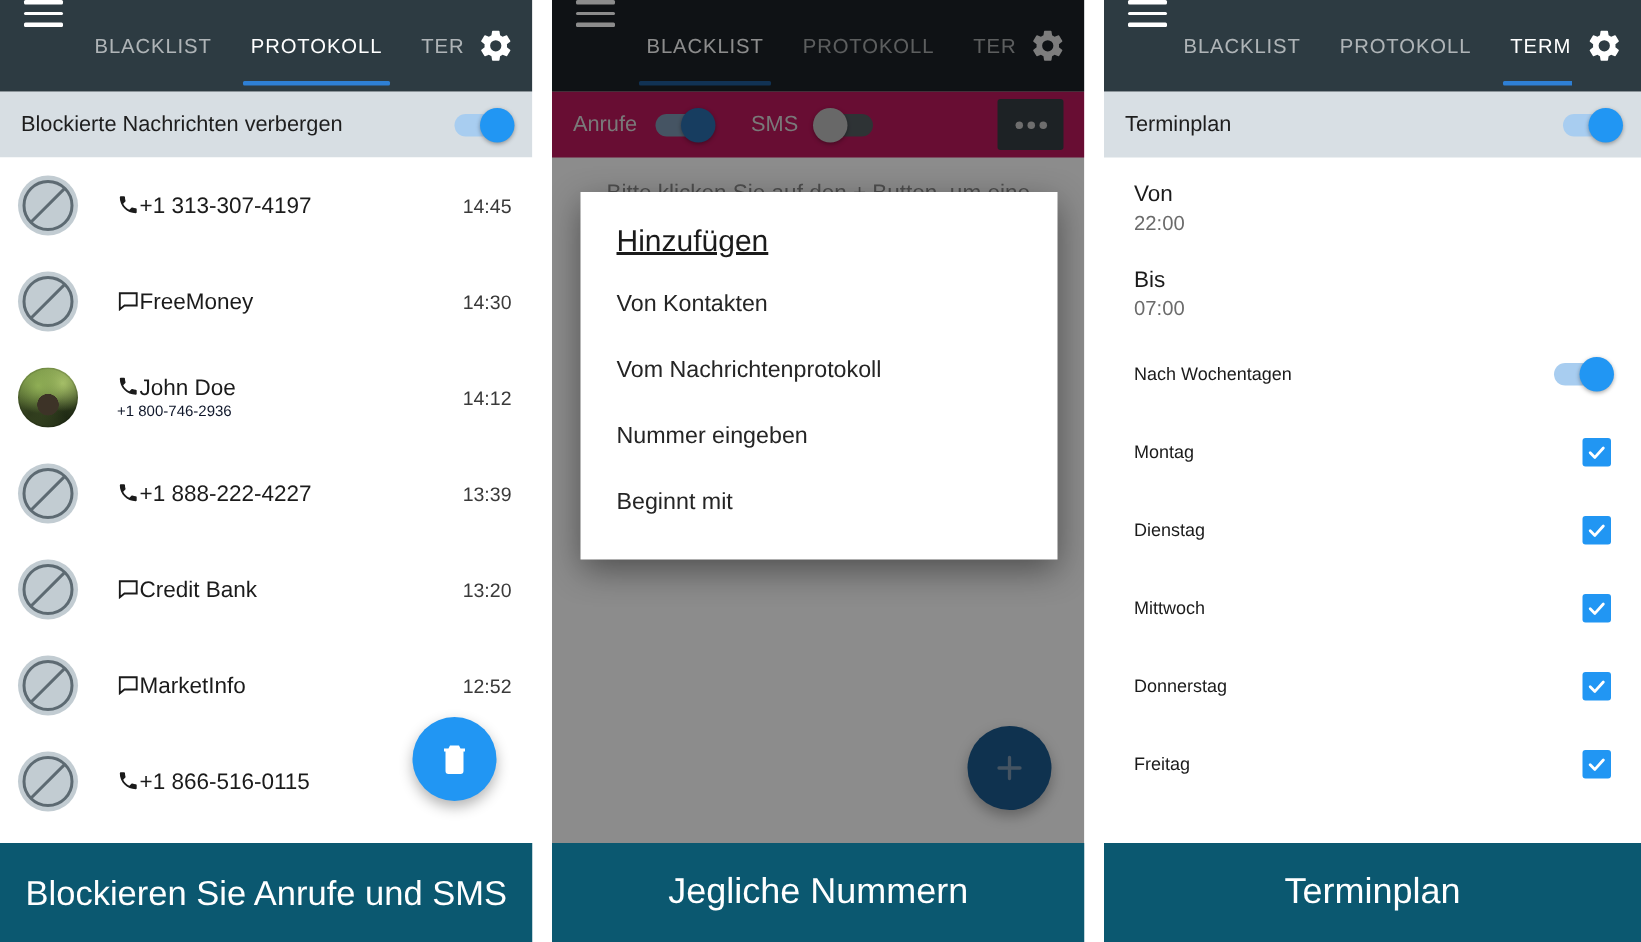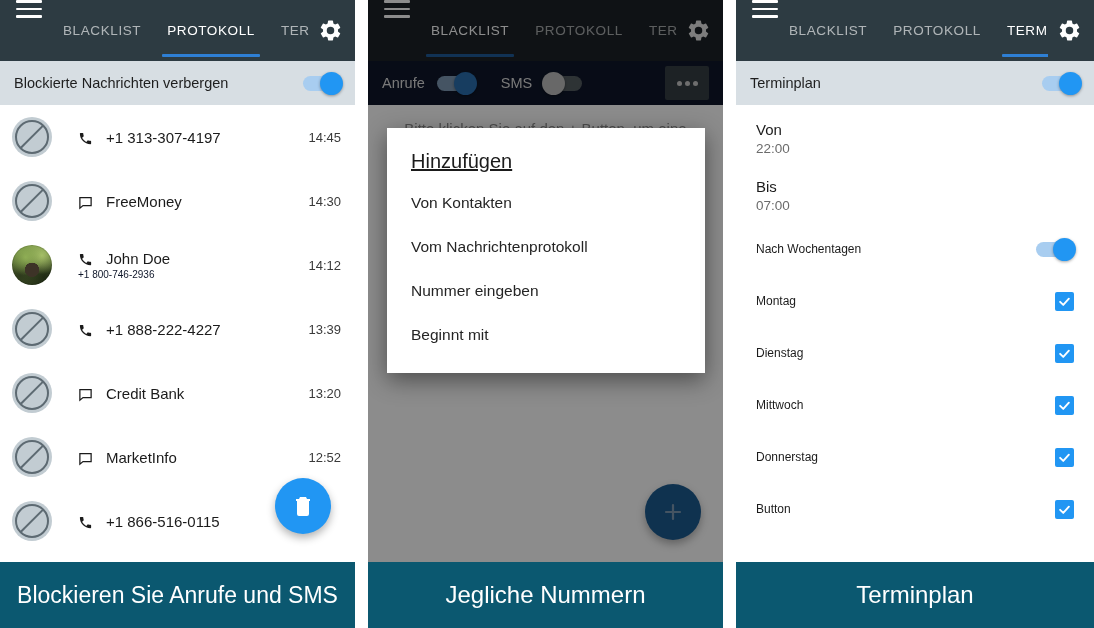--- a/index.html
+++ b/index.html
@@ -112,21 +112,21 @@
   
   .subbar {
     height: 44px;
     background: #d7dee3;
     display: flex;
     align-items: center;
     padding: 0 14px;
     font-size: 14.5px;
     color: #1e1e1e;
   }
-  #panel-2 .subbar { background: #0f172a; color: #dcdcdc; }
+  #panel-2 .subbar { background: #be185d; color: #dcdcdc; }
   #panel-3 .subbar { background: #d8dfe4; }
   .subbar .grow { flex: 1 1 auto; }
 
   
   .switch {
     position: relative;
     width: 38px;
     height: 15px;
     border-radius: 8px;
     flex: 0 0 auto;
@@ -218,22 +218,22 @@
       linear-gradient(160deg, #7e9c4c 0%, #5c7435 45%, #26301a 100%);
     box-shadow: inset 0 0 0 1px rgba(0,0,0,0.12);
   }
   .row-main {
     flex: 1 1 auto;
     padding-left: 26px;
     min-width: 0;
   }
   .row-line1 {
     display: flex;
-    align-items: flex-end;
-    gap: 13px;
+    align-items: flex-start;
+    gap: 0;
     font-size: 15px;
     color: #1b1b1b;
   }
   .row-sub {
     font-size: 10px;
     color: #0f172a;
     margin-top: 2px;
   }
   .row-time {
     font-size: 13px;
@@ -674,21 +674,21 @@
         <div class="sched-row">
           <span class="name">Donnerstag</span>
           <span class="grow"></span>
           <span class="cb">
               <svg viewBox="0 0 24 24" fill="none" stroke="#ffffff" stroke-width="3" stroke-linecap="round" stroke-linejoin="round">
                 <path d="M5 12.5l5 5 9-10"></path>
               </svg>
             </span>
         </div>
         <div class="sched-row">
-          <span class="name">Button</span>
+          <span class="name">Freitag</span>
           <span class="grow"></span>
           <span class="cb">
               <svg viewBox="0 0 24 24" fill="none" stroke="#ffffff" stroke-width="3" stroke-linecap="round" stroke-linejoin="round">
                 <path d="M5 12.5l5 5 9-10"></path>
               </svg>
             </span>
         </div>
       </div>
     </div>
 

